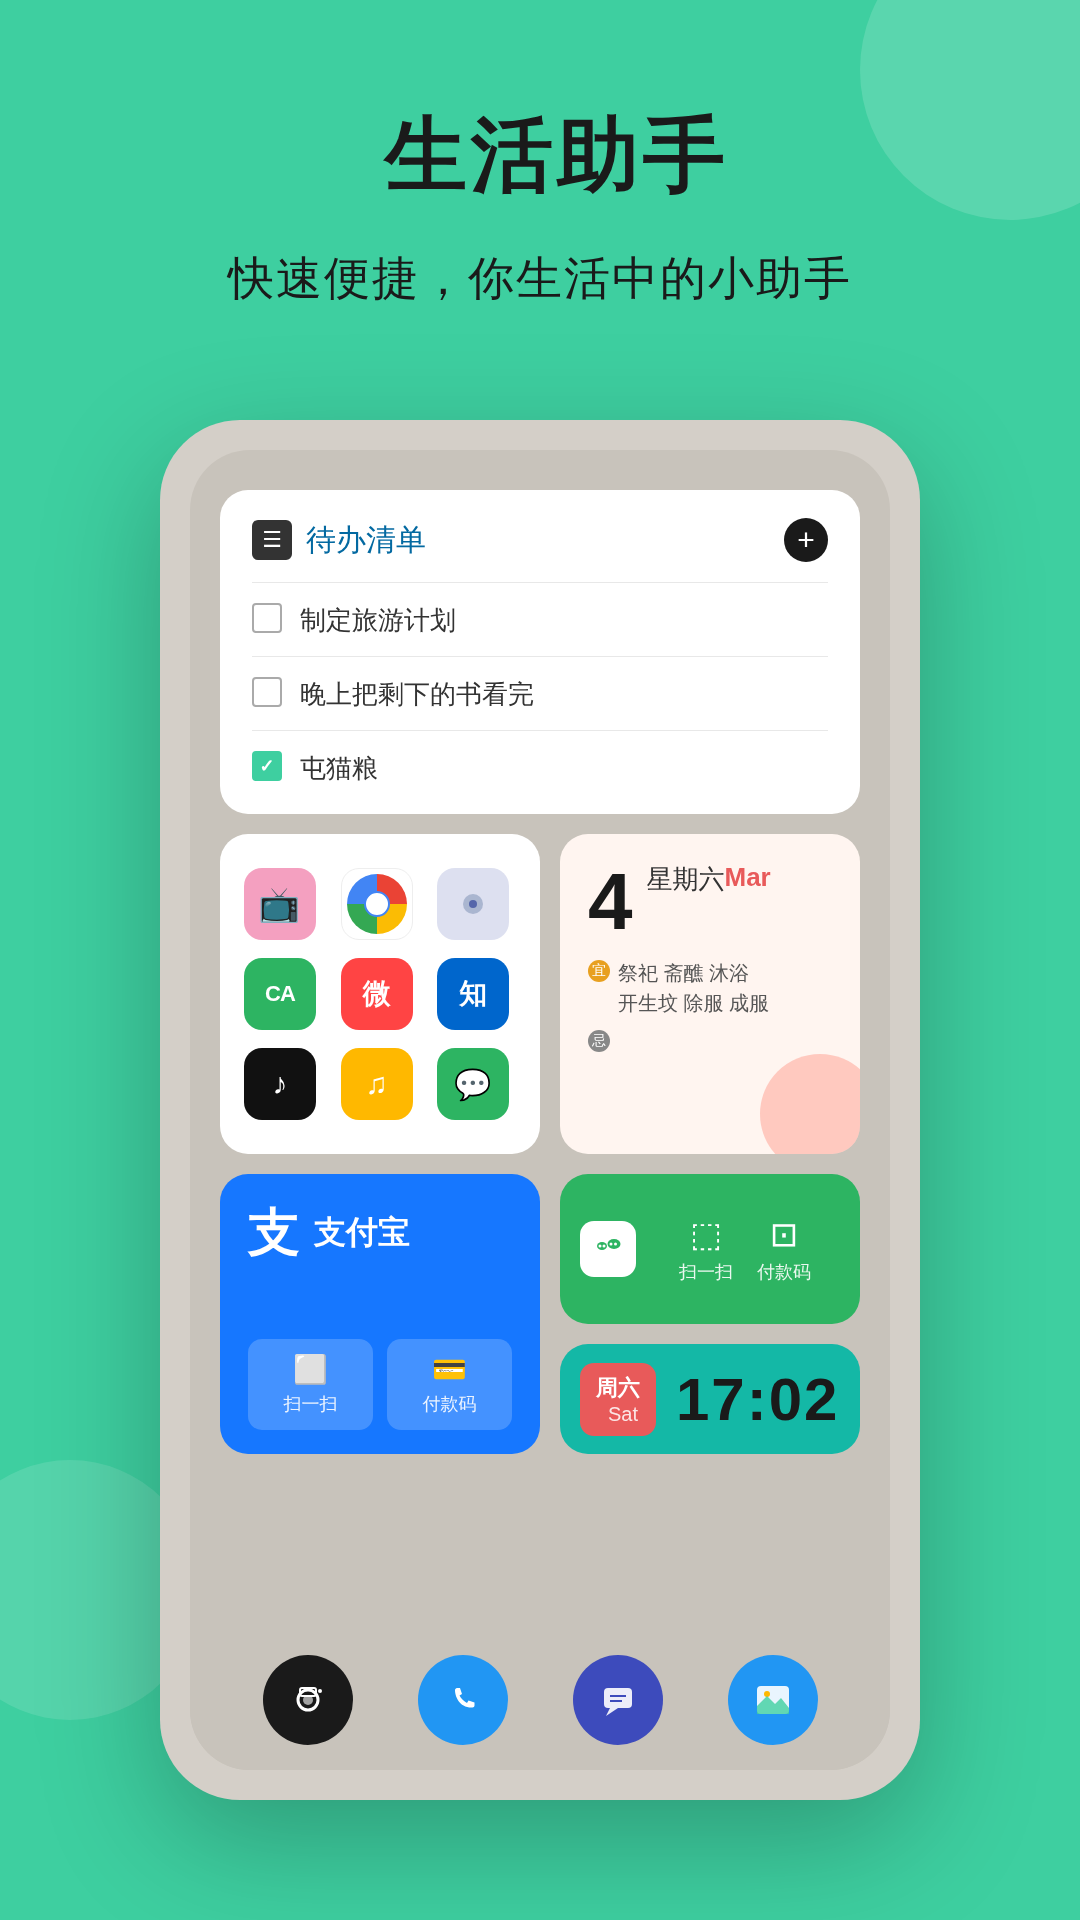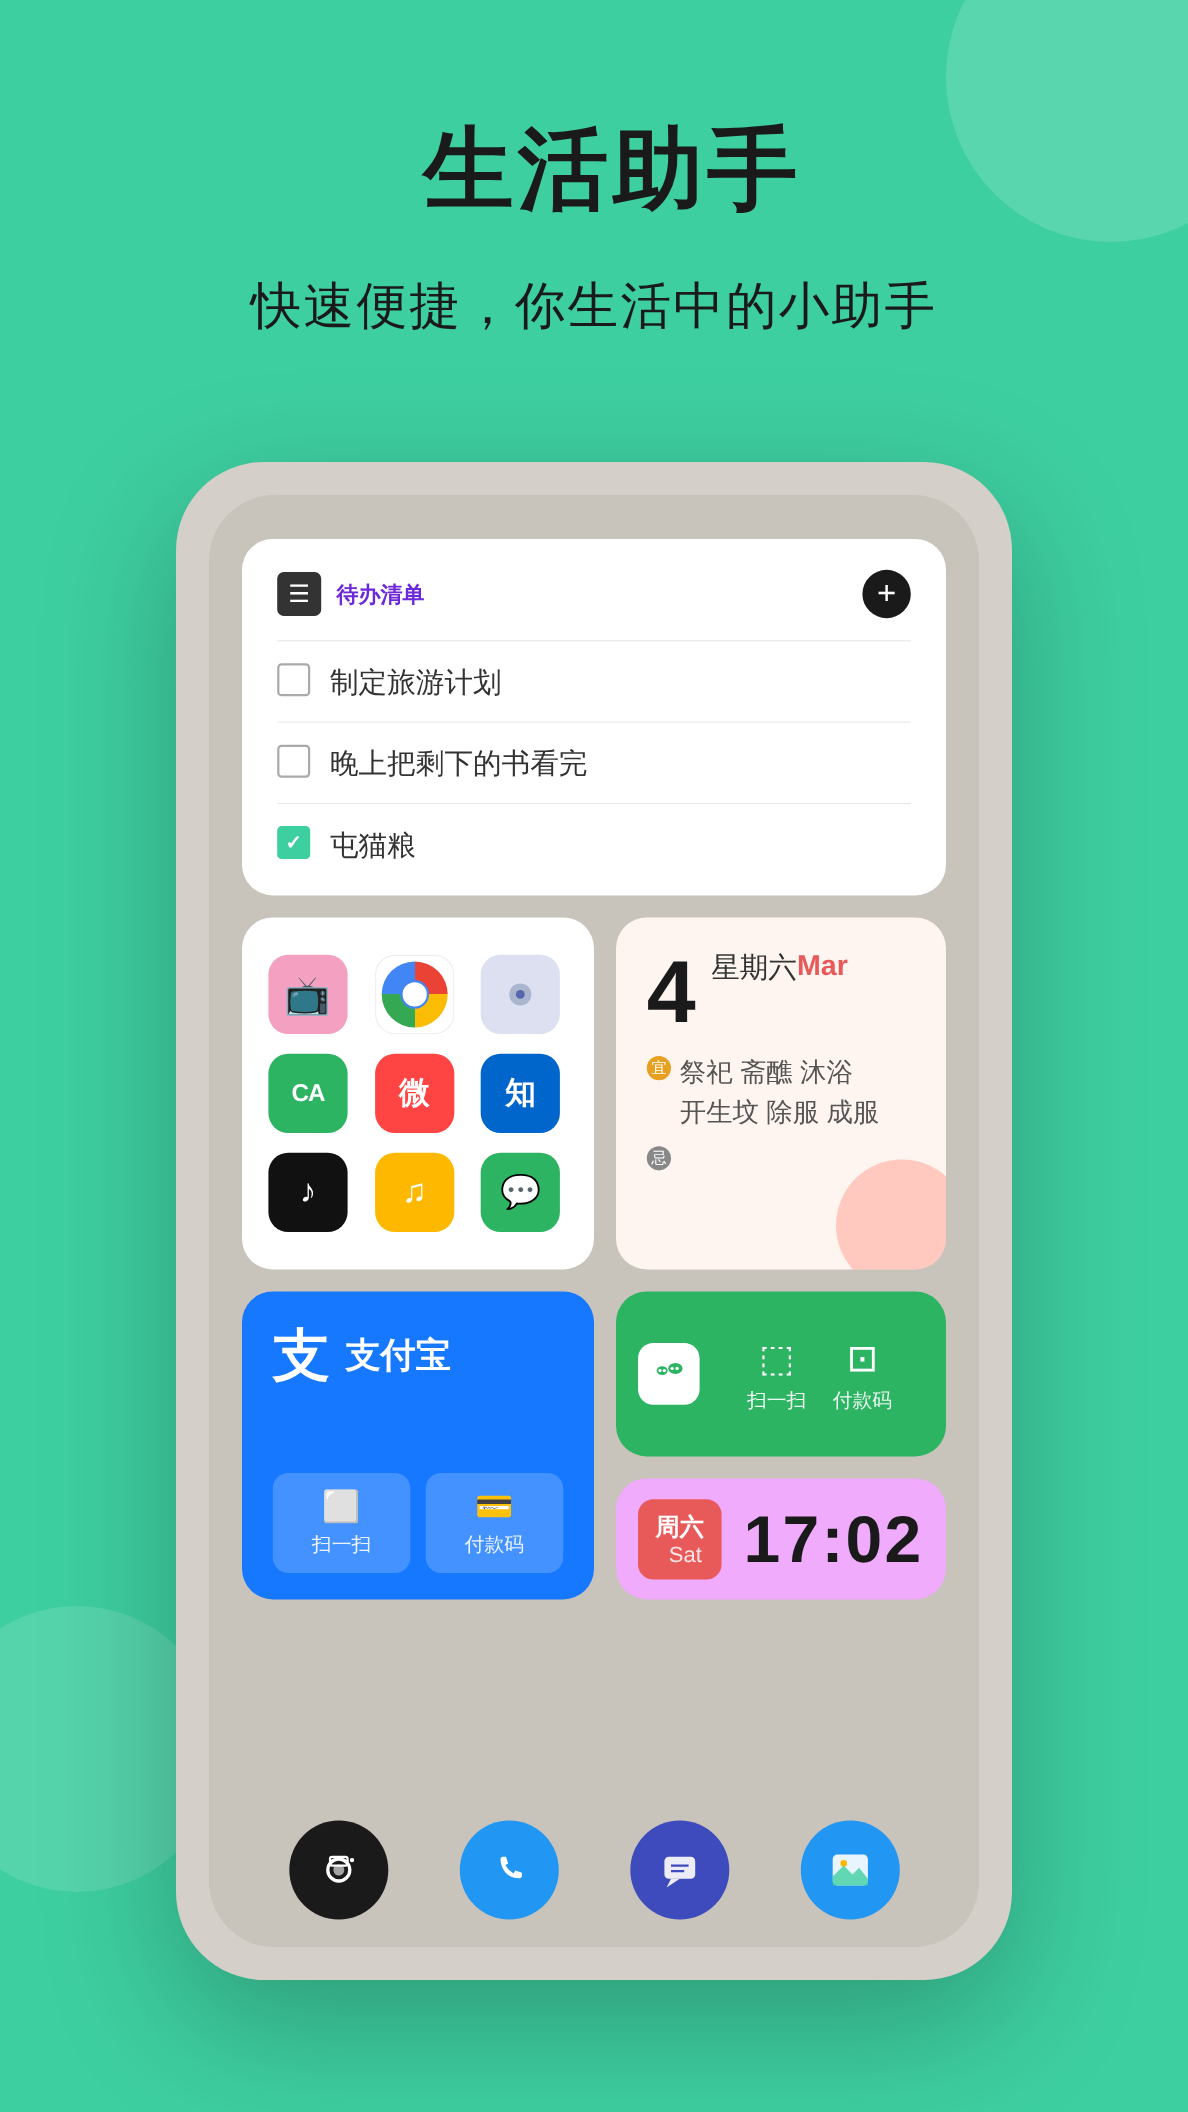--- a/index.html
+++ b/index.html
@@ -107,23 +107,23 @@
     }
     .todo-icon {
       width: 40px; height: 40px;
       background: #333;
       border-radius: 6px;
       display: flex; align-items: center; justify-content: center;
       color: white;
       font-size: 22px;
     }
     .todo-title {
-      font-size: 20px;
-      font-weight: 700;
-      color: #6d28d9;
+      font-size: 30px;
+      font-weight: 400;
+      color: #0369a1;
     }
     .todo-add-btn {
       width: 44px; height: 44px;
       background: #1a1a1a;
       border-radius: 50%;
       display: flex; align-items: center; justify-content: center;
       color: white;
       font-size: 30px;
       line-height: 1;
     }
@@ -243,21 +243,21 @@
       border-radius: 50%;
       flex-shrink: 0;
       margin-top: 2px;
       font-size: 14px;
       color: white;
       display: flex; align-items: center; justify-content: center;
     }
     .cal-badge.good { background: #E8A020; }
     .cal-badge.bad { background: #888; }
     .cal-tags {
-      font-size: 24px;
+      font-size: 20px;
       color: #555;
       line-height: 1.5;
       flex: 1;
     }
     
     .cal-blob {
       position: absolute;
       bottom: -20px;
       right: -20px;
       width: 120px; height: 120px;
@@ -361,21 +361,21 @@
       font-size: 34px;
       color: white;
     }
     .wechat-btn-text {
       font-size: 18px;
       color: rgba(255,255,255,0.9);
     }
 
     
     .clock-widget {
-      background: #f0abfc;
+      background: #14b8a6;
       border-radius: 28px;
       padding: 16px 20px;
       display: flex;
       align-items: center;
       gap: 0;
       height: 110px;
     }
     .clock-day-badge {
       background: #E85A5A;
       border-radius: 14px;

